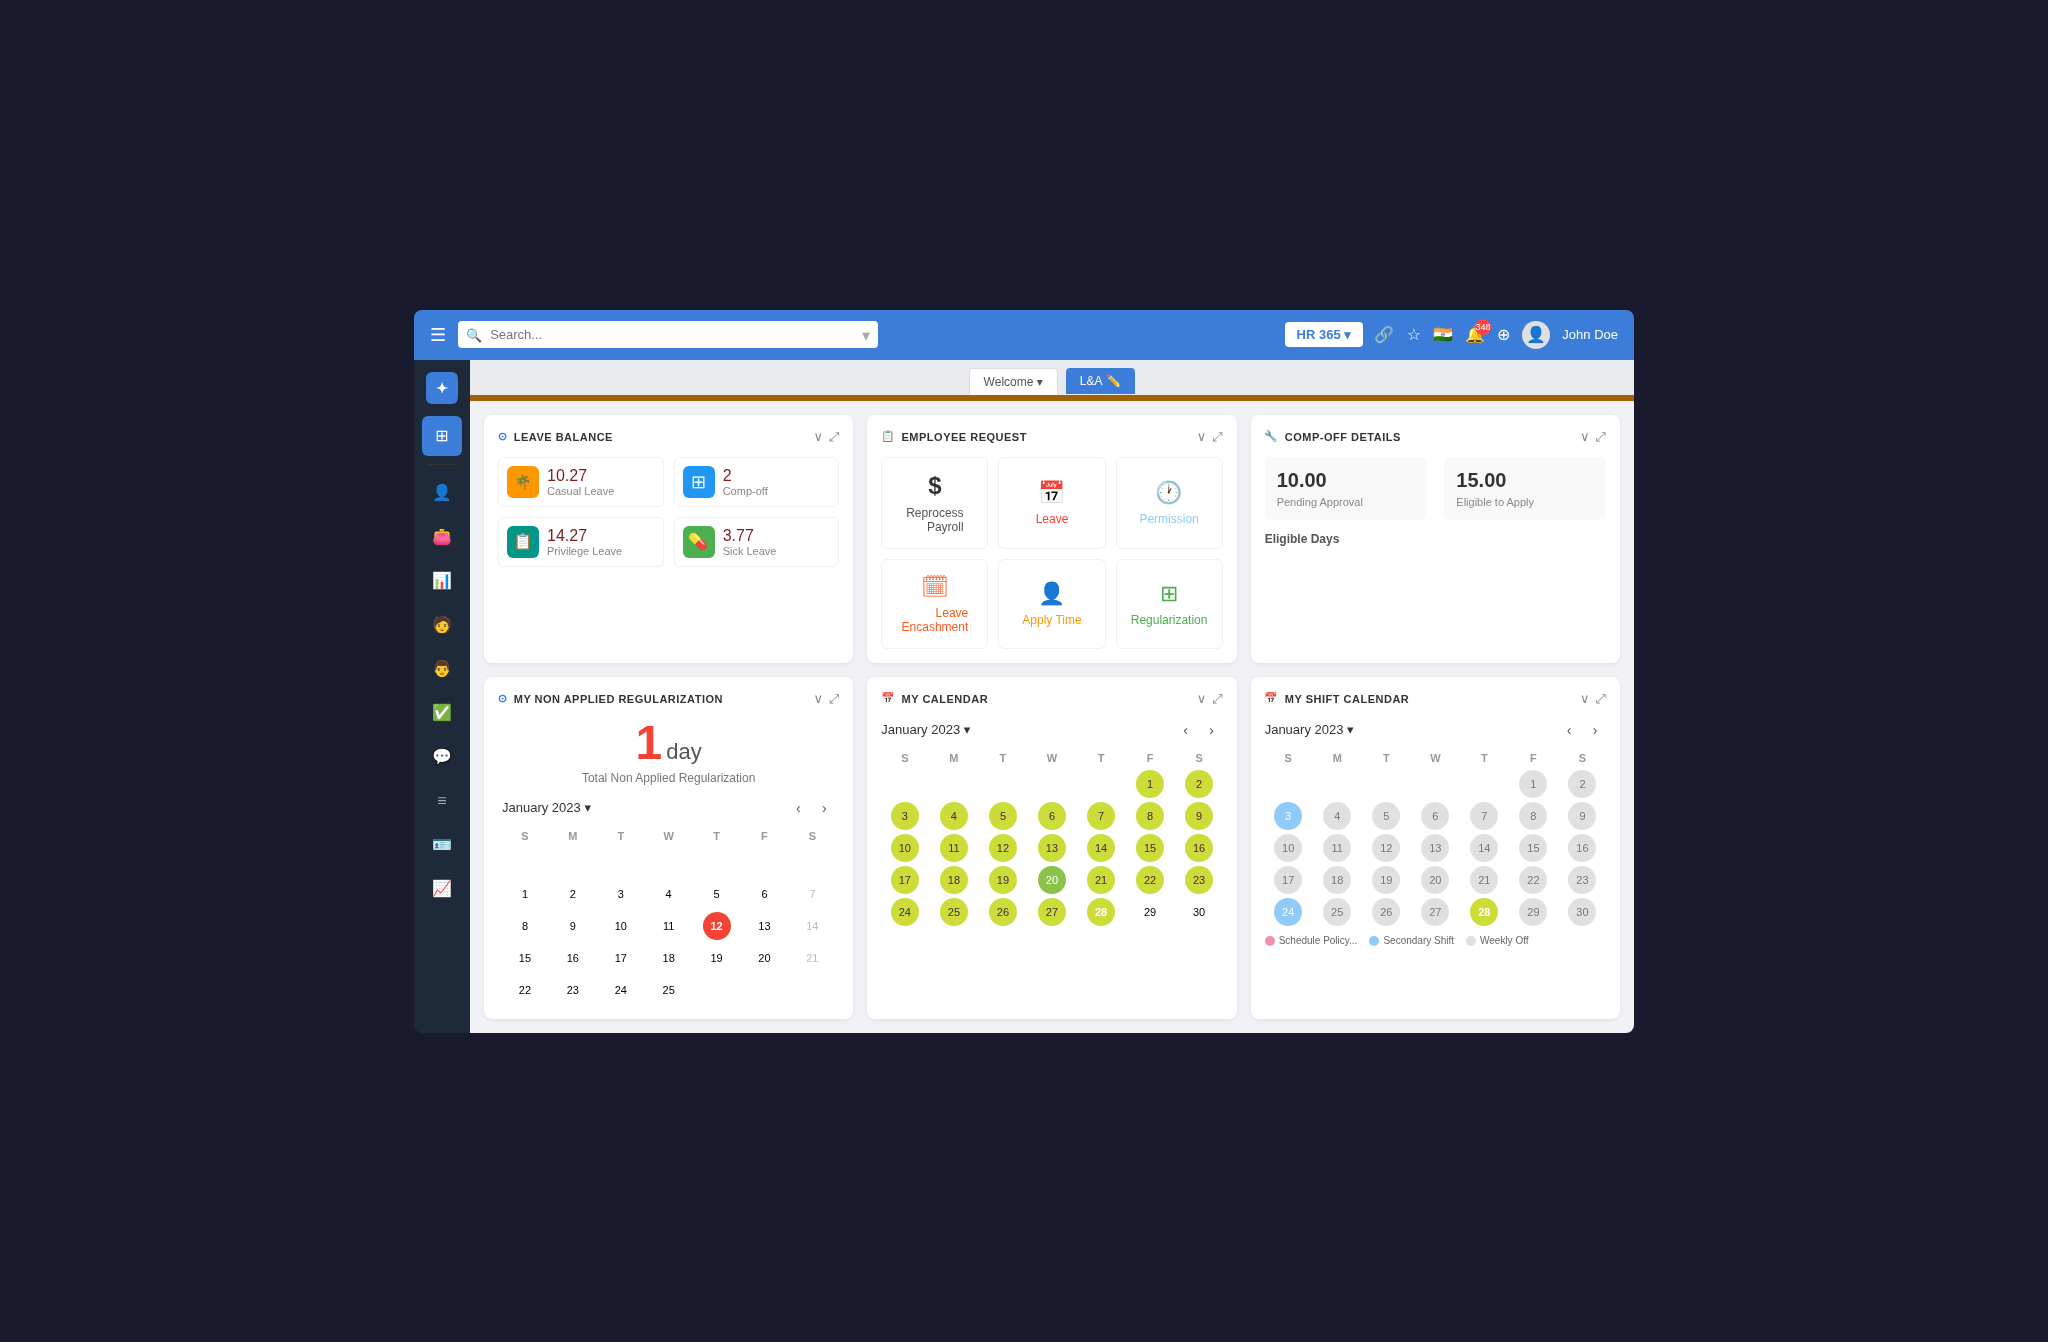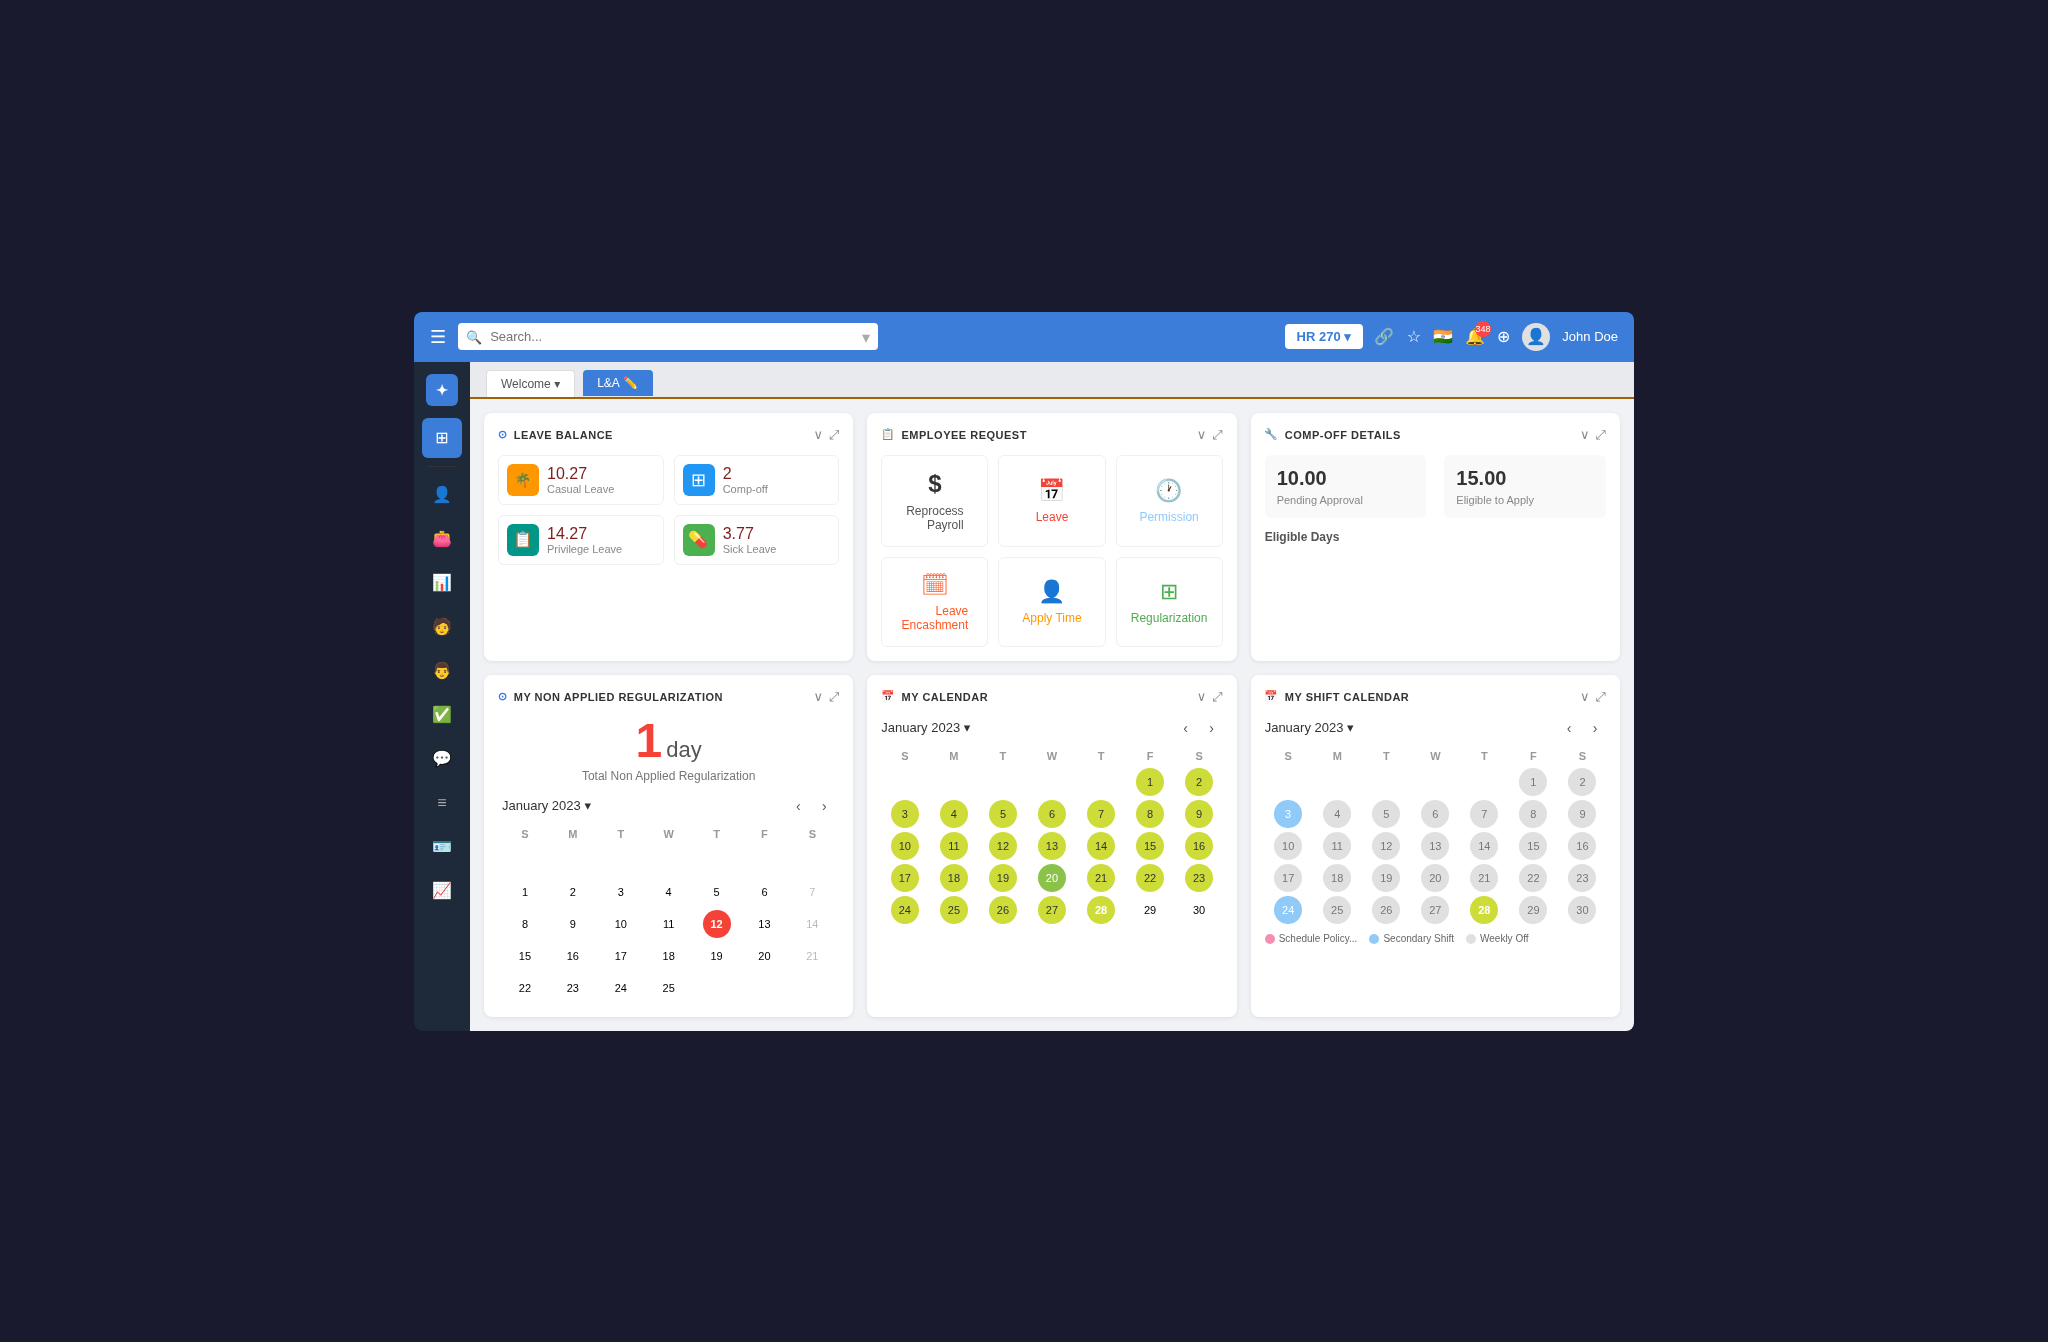--- a/index.html
+++ b/index.html
@@ -26,21 +26,21 @@
     .sidenav { width: 56px; background: #1e2a3a; display: flex; flex-direction: column; align-items: center; padding: 12px 0; gap: 4px; }
     .sidenav-logo { width: 32px; height: 32px; background: #3b7dd8; border-radius: 6px; display: flex; align-items: center; justify-content: center; color: white; font-weight: bold; font-size: 14px; margin-bottom: 8px; }
     .sidenav-item { width: 40px; height: 40px; border-radius: 6px; display: flex; align-items: center; justify-content: center; cursor: pointer; color: #aaa; font-size: 16px; }
     .sidenav-item.active { background: #3b7dd8; color: white; }
     .sidenav-divider { width: 30px; height: 1px; background: #333; margin: 4px 0; }
     
     
     .content { flex: 1; background: #f0f2f5; display: flex; flex-direction: column; }
     
     
-    .tabbar { background: #e8eaed; padding: 8px 16px 0; display: flex; align-items: center; gap: 8px; border-bottom: 2px solid #a16207; }
+    .tabbar { background: #e8eaed; padding: 8px 16px 0; display: flex; align-items: center; gap: 8px; border-bottom: 6px solid #a16207; justify-content: center; }
     .tab-item { padding: 6px 14px; font-size: 12px; cursor: pointer; border-radius: 4px 4px 0 0; color: #555; }
     .tab-item.active { background: #3b7dd8; color: white; display: flex; align-items: center; gap: 4px; }
     .welcome-tab { background: #fff; border: 1px solid #ddd; border-bottom: none; }
     
     
     .dashboard { padding: 14px; display: grid; grid-template-columns: 1fr 1fr 1fr; grid-template-rows: auto auto; gap: 14px; overflow-y: auto; }
     
     
     .widget-card { background: white; border-radius: 8px; padding: 14px; box-shadow: 0 1px 4px rgba(0,0,0,0.08); }
     .widget-header { display: flex; align-items: center; justify-content: space-between; margin-bottom: 12px; }
@@ -113,21 +113,21 @@
 <div class="app-wrapper">
 
   <div class="topbar">
     <span class="topbar-menu-icon">☰</span>
     <div class="search-wrapper">
       <span class="search-icon">🔍</span>
       <input class="search-input" type="text" placeholder="Search..." style="">
       <span class="search-dropdown">▾</span>
     </div>
     <div class="topbar-right">
-      <button class="hr365-btn">HR 270 ▾</button>
+      <button class="hr365-btn">HR 365 ▾</button>
       <span class="topbar-icon">🔗</span>
       <span class="topbar-icon">☆</span>
       <span class="topbar-icon">🇮🇳</span>
       <span class="topbar-icon" style="position:relative;">
         🔔
         <span class="notif-badge">348</span>
       </span>
       <span class="topbar-icon">⊕</span>
       <div class="user-avatar">
         <span style="font-size:16px;">👤</span>

